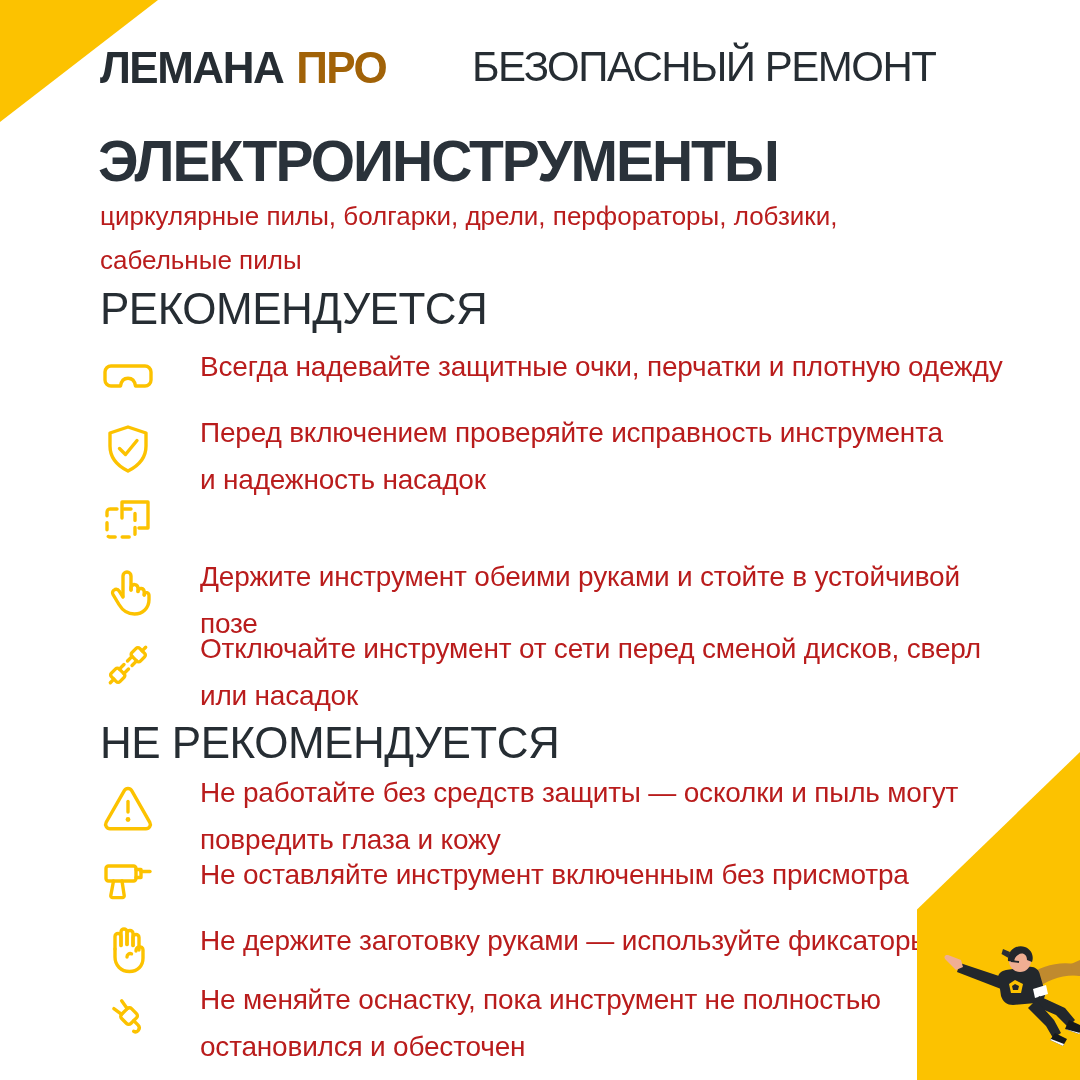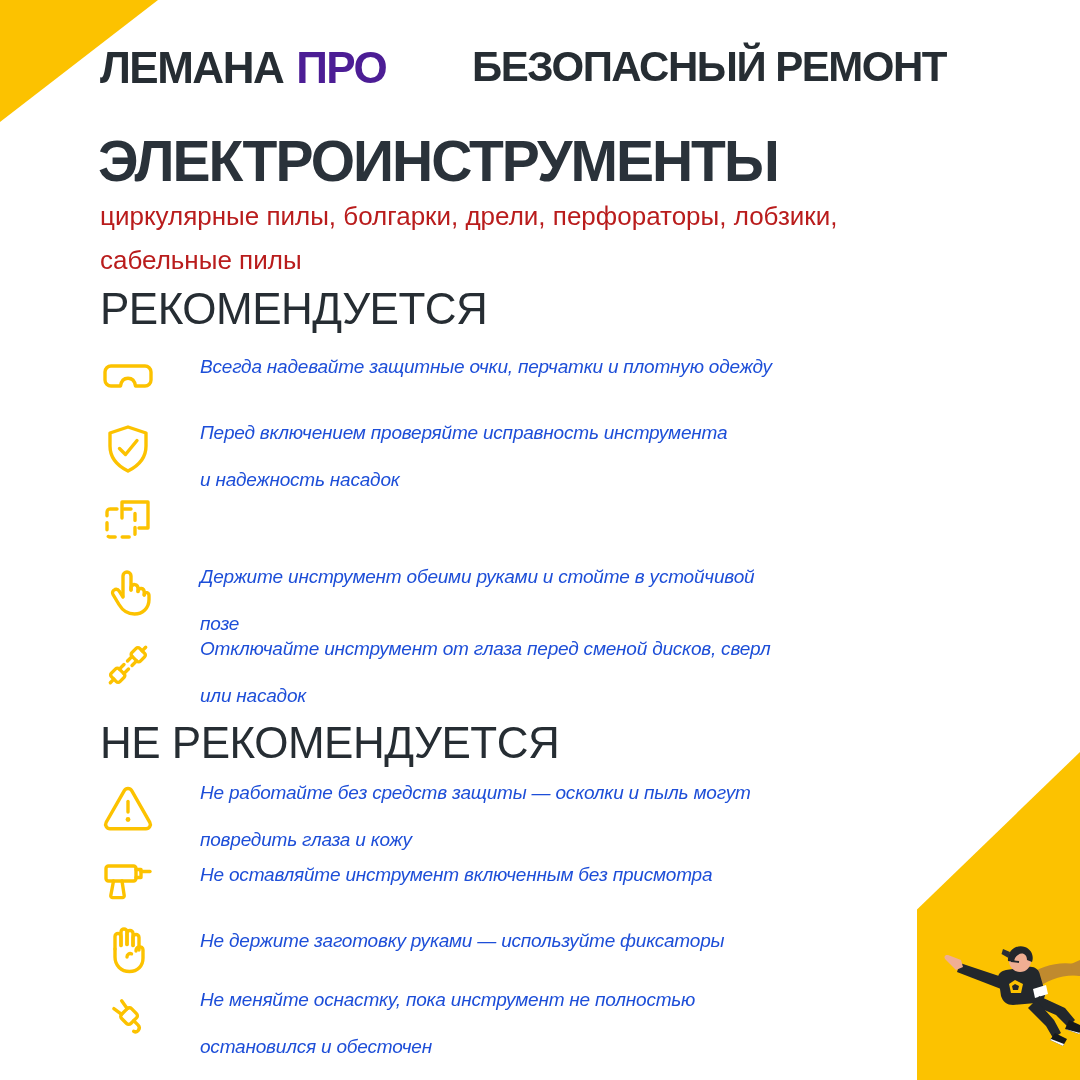--- a/index.html
+++ b/index.html
@@ -9,38 +9,38 @@
 
   
   .corner-tl { position:absolute; left:0; top:0; width:158px; height:122px;
                background:#FCC200; clip-path:polygon(0 0,100% 0,0 100%); }
   .corner-br { position:absolute; left:917px; top:752px; width:163px; height:328px;
                background:#FCC200; clip-path:polygon(100% 0,100% 100%,0 100%,0 48%); }
 
   
   .brand-row { position:absolute; left:100px; top:46px; display:flex; align-items:baseline; gap:13px; }
   .brand-word { font-size:44px; font-weight:900; letter-spacing:-1.5px; line-height:1; color:#262D33; }
-  .brand-pro  { color:#4c1d95; }
-  .program-title { position:absolute; left:472px; top:46px; font-size:42px; font-weight:700;
+  .brand-pro  { color:#a16207; }
+  .program-title { position:absolute; left:472px; top:46px; font-size:42px; font-weight:400;
                    letter-spacing:-1.5px; line-height:1; color:#262D33; }
 
   .page-title { position:absolute; left:98px; top:133px; font-size:57px; font-weight:800;
                 letter-spacing:-2px; line-height:1; color:#2A323A; }
   .page-subtitle { position:absolute; left:100px; top:194px; font-size:26px; font-weight:400;
                    line-height:44px; color:#b91c1c; white-space:pre-line; }
 
   .section-heading { position:absolute; left:100px; font-size:44px; font-weight:400;
                      letter-spacing:-0.5px; line-height:1; color:#262D33; }
   .sh-rec  { top:287px; }
   .sh-nrec { top:721px; }
 
   .item-icon { position:absolute; left:99px; width:58px; height:58px; display:flex;
                align-items:center; justify-content:center; color:#FCC200; }
-  .item-text { position:absolute; left:200px; width:830px; font-size:19px; font-weight:500;
-               line-height:47px; color:#1d4ed8; letter-spacing:-0.2px; white-space:pre-line;font-style:italic; }
+  .item-text { position:absolute; left:200px; width:830px; font-size:28px; font-weight:500;
+               line-height:47px; color:#b91c1c; letter-spacing:-0.2px; white-space:pre-line; }
 
   .t-r1 { top:343px; } .i-r1 { top:348px; }
   .t-r2 { top:409px; } .i-r2 { top:420px; }
   .t-r3 { top:480px; } .i-r3 { top:489px; }
   .t-r4 { top:553px; } .i-r4 { top:562px; }
   .t-r5 { top:625px; } .i-r5 { top:636px; }
   .t-n1 { top:769px; } .i-n1 { top:779px; }
   .t-n2 { top:851px; } .i-n2 { top:852px; }
   .t-n3 { top:917px; } .i-n3 { top:920px; }
   .t-n4 { top:976px; } .i-n4 { top:986px; }
@@ -107,21 +107,21 @@
   <div class="item-icon i-r5">
     <svg viewBox="0 0 56 56">
         <g transform="rotate(-45 28 28)">
       <rect class="icon-stroke" x="8" y="22" width="11" height="12" rx="2.5"></rect>
       <path class="icon-stroke" d="M19 24.8 H25.5 M19 31.2 H25.5 M8 28 H3"></path>
       <rect class="icon-stroke" x="37" y="22" width="11" height="12" rx="2.5"></rect>
       <path class="icon-stroke" d="M37 24.8 H30.5 M37 31.2 H30.5 M48 28 H53"></path>
     </g>
       </svg>
   </div>
-  <div class="item-text t-r5">Отключайте инструмент от глаза перед сменой дисков, сверл
+  <div class="item-text t-r5">Отключайте инструмент от сети перед сменой дисков, сверл
 или насадок</div>
 
   <div class="section-heading sh-nrec">НЕ РЕКОМЕНДУЕТСЯ</div>
 
   <div class="item-icon i-n1">
     <svg viewBox="0 0 56 56">
       <path class="icon-stroke" d="M28 8.5 C29.5 8.5 30.9 9.3 31.7 10.7 L49.8 42.3 C51.4 45.2 49.3 48.7 46 48.7 H10 C6.7 48.7 4.6 45.2 6.2 42.3 L24.3 10.7 C25.1 9.3 26.5 8.5 28 8.5 Z"></path>
       <path class="icon-stroke" d="M28 21.5 V32"></path>
       <circle cx="28" cy="39.5" r="2.4" fill="currentColor" stroke="none"></circle>
     </svg>

